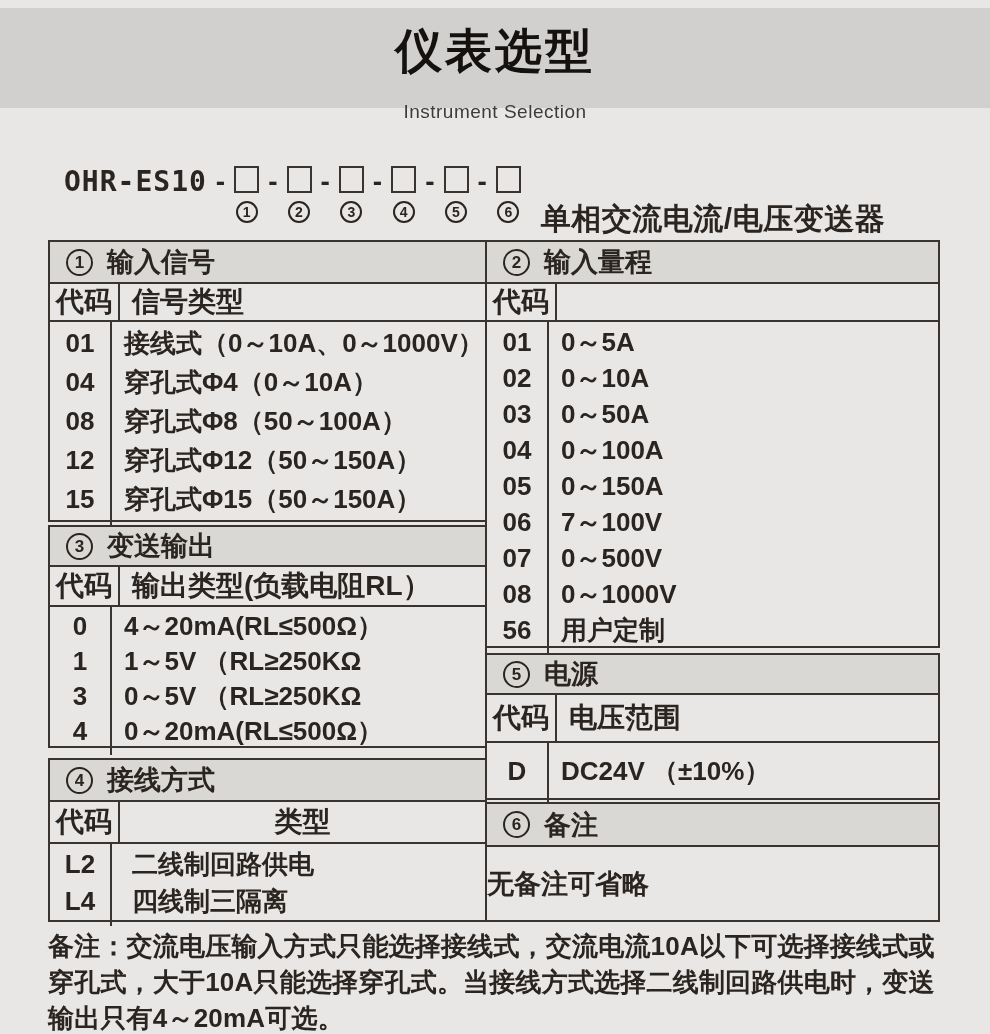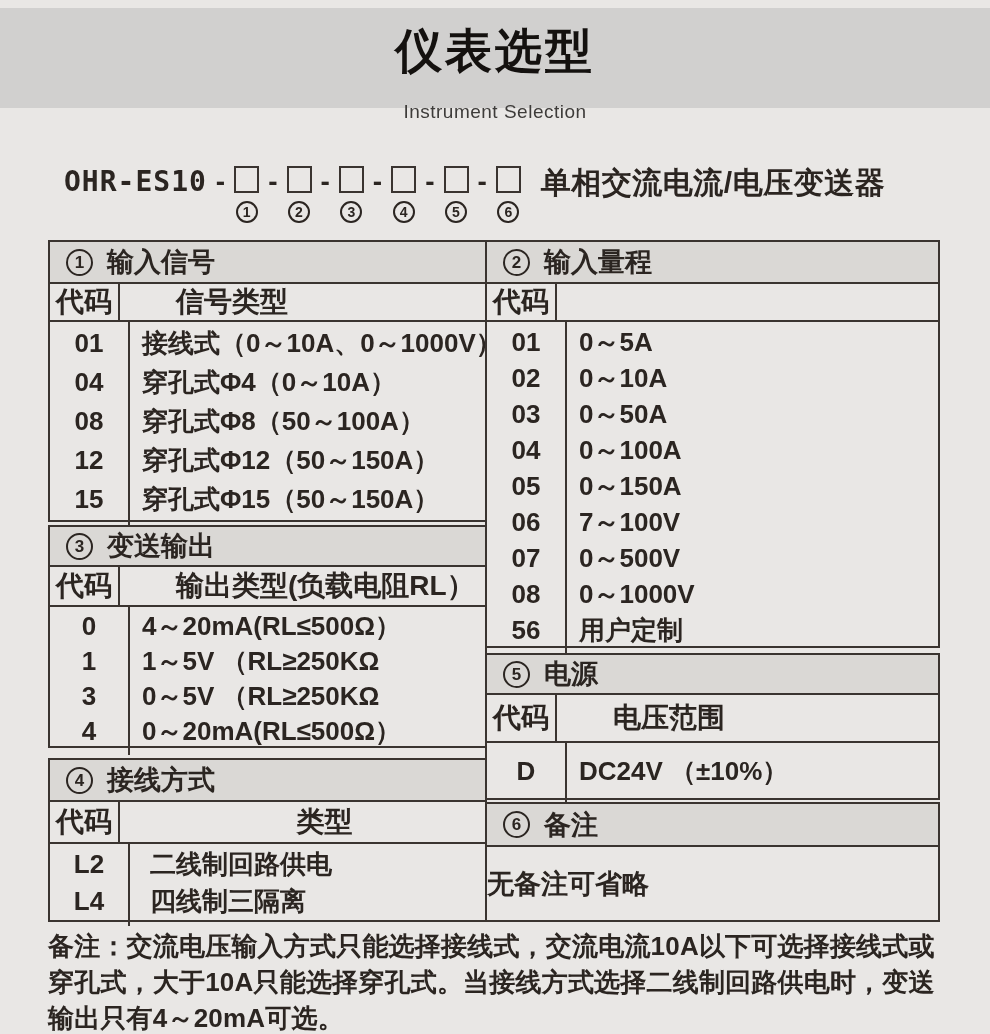--- a/index.html
+++ b/index.html
@@ -66,20 +66,21 @@
     border-radius:50%;
     width:22px;height:22px;
     font-size:14px;line-height:1;
     margin-top:8px;
   }
   .product-label{
     font-size:30px;line-height:34px;
     margin-left:20px;
     letter-spacing:0.5px;
     white-space:nowrap;
+    margin-top:36px;
   }
   
   .selection{
     position:absolute;top:240px;left:48px;
     width:892px;height:682px;
   }
   .sec{
     position:absolute;
     border:2px solid var(--line);
     display:flex;flex-direction:column;
@@ -97,37 +98,36 @@
   .sec-title .circ{
     margin-top:0;
     width:27px;height:27px;font-size:17px;
     flex:0 0 auto;
   }
   .colhead{
     display:flex;
     border-bottom:2px solid var(--line);
     font-size:28px;
     flex:0 0 auto;
-    gap:44px;
   }
   .colhead .code{
     width:70px;flex:0 0 auto;
     border-right:2px solid var(--line);
     display:flex;align-items:center;justify-content:center;
   }
   .colhead .type{
     flex:1;display:flex;align-items:center;
     padding-left:12px;white-space:nowrap;
   }
   .colhead .type.center{justify-content:center;padding-left:0;}
   .data{
     flex:1;display:flex;font-size:26px;
   }
   .data .code-col{
-    width:80px;flex:0 0 auto;
+    width:62px;flex:0 0 auto;
     border-right:2px solid var(--line);
     display:flex;flex-direction:column;align-items:center;
     padding-top:2px;
   }
   .data .type-col{
     flex:1;
     display:flex;flex-direction:column;
     padding:2px 0 6px 12px;
   }
   .line{display:flex;align-items:center;white-space:nowrap;}

